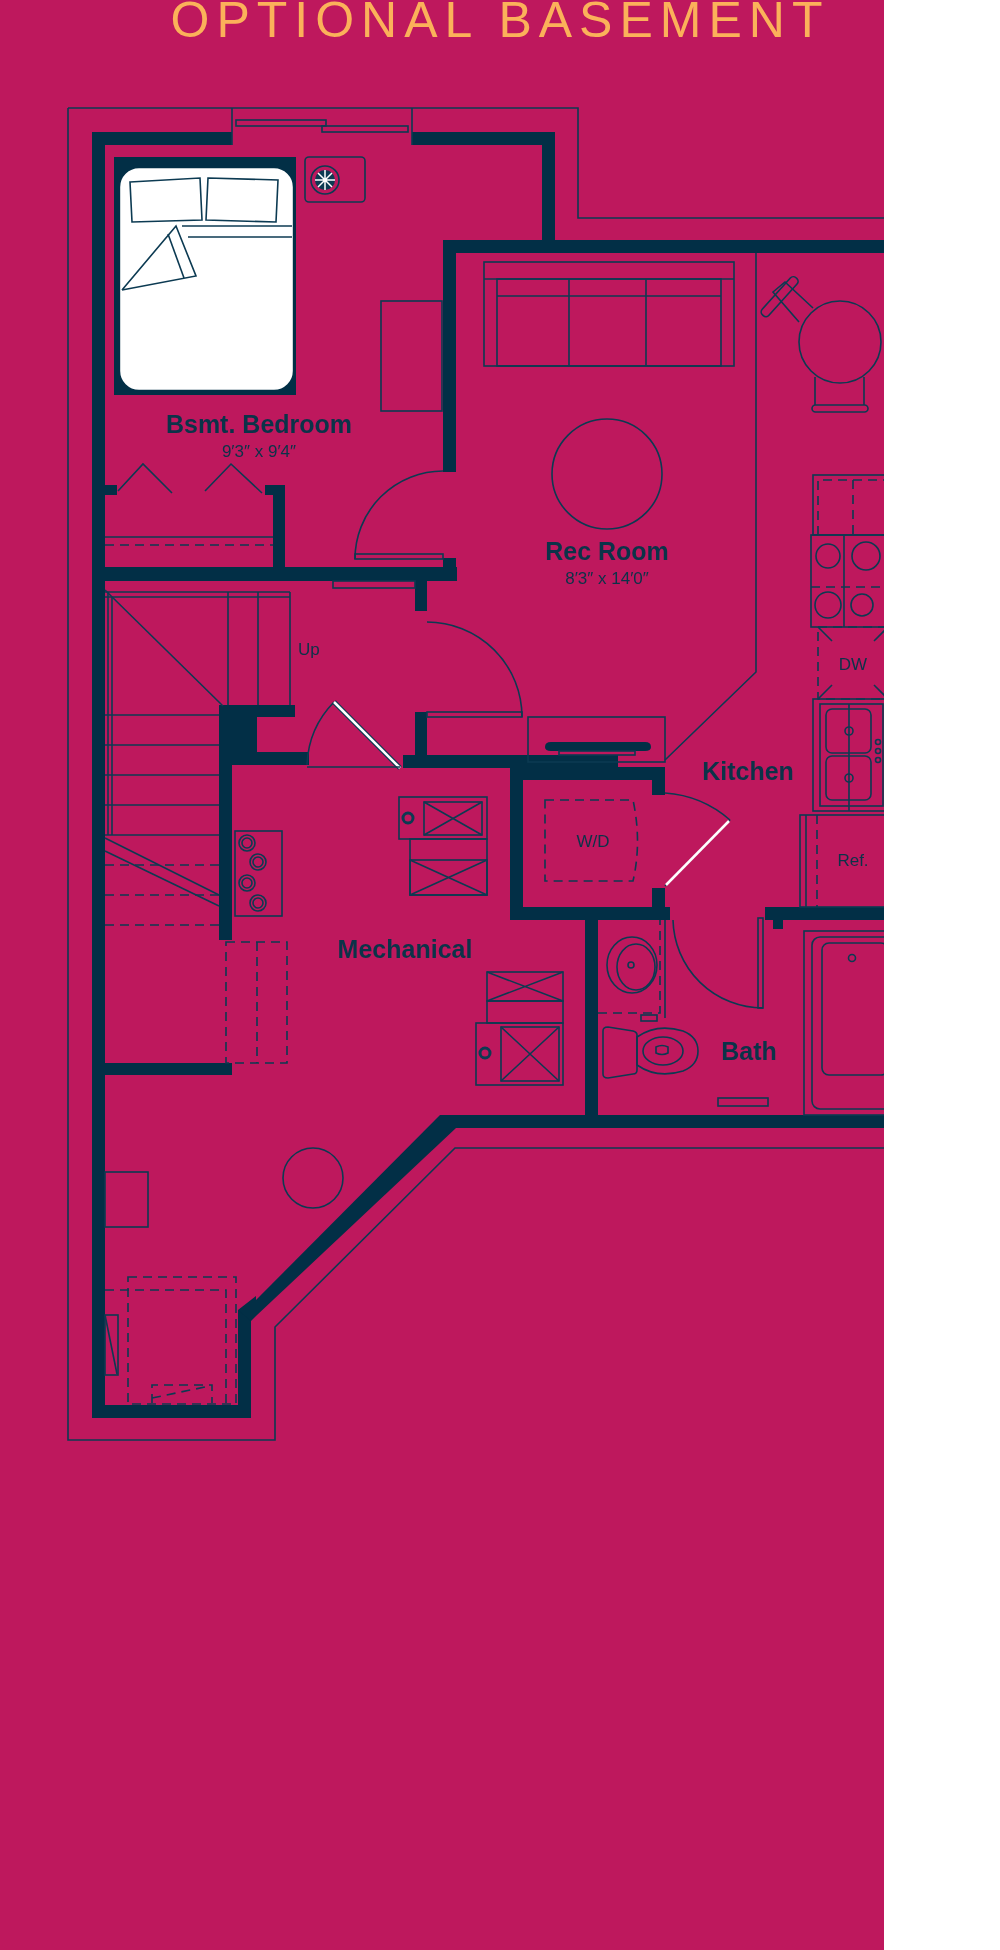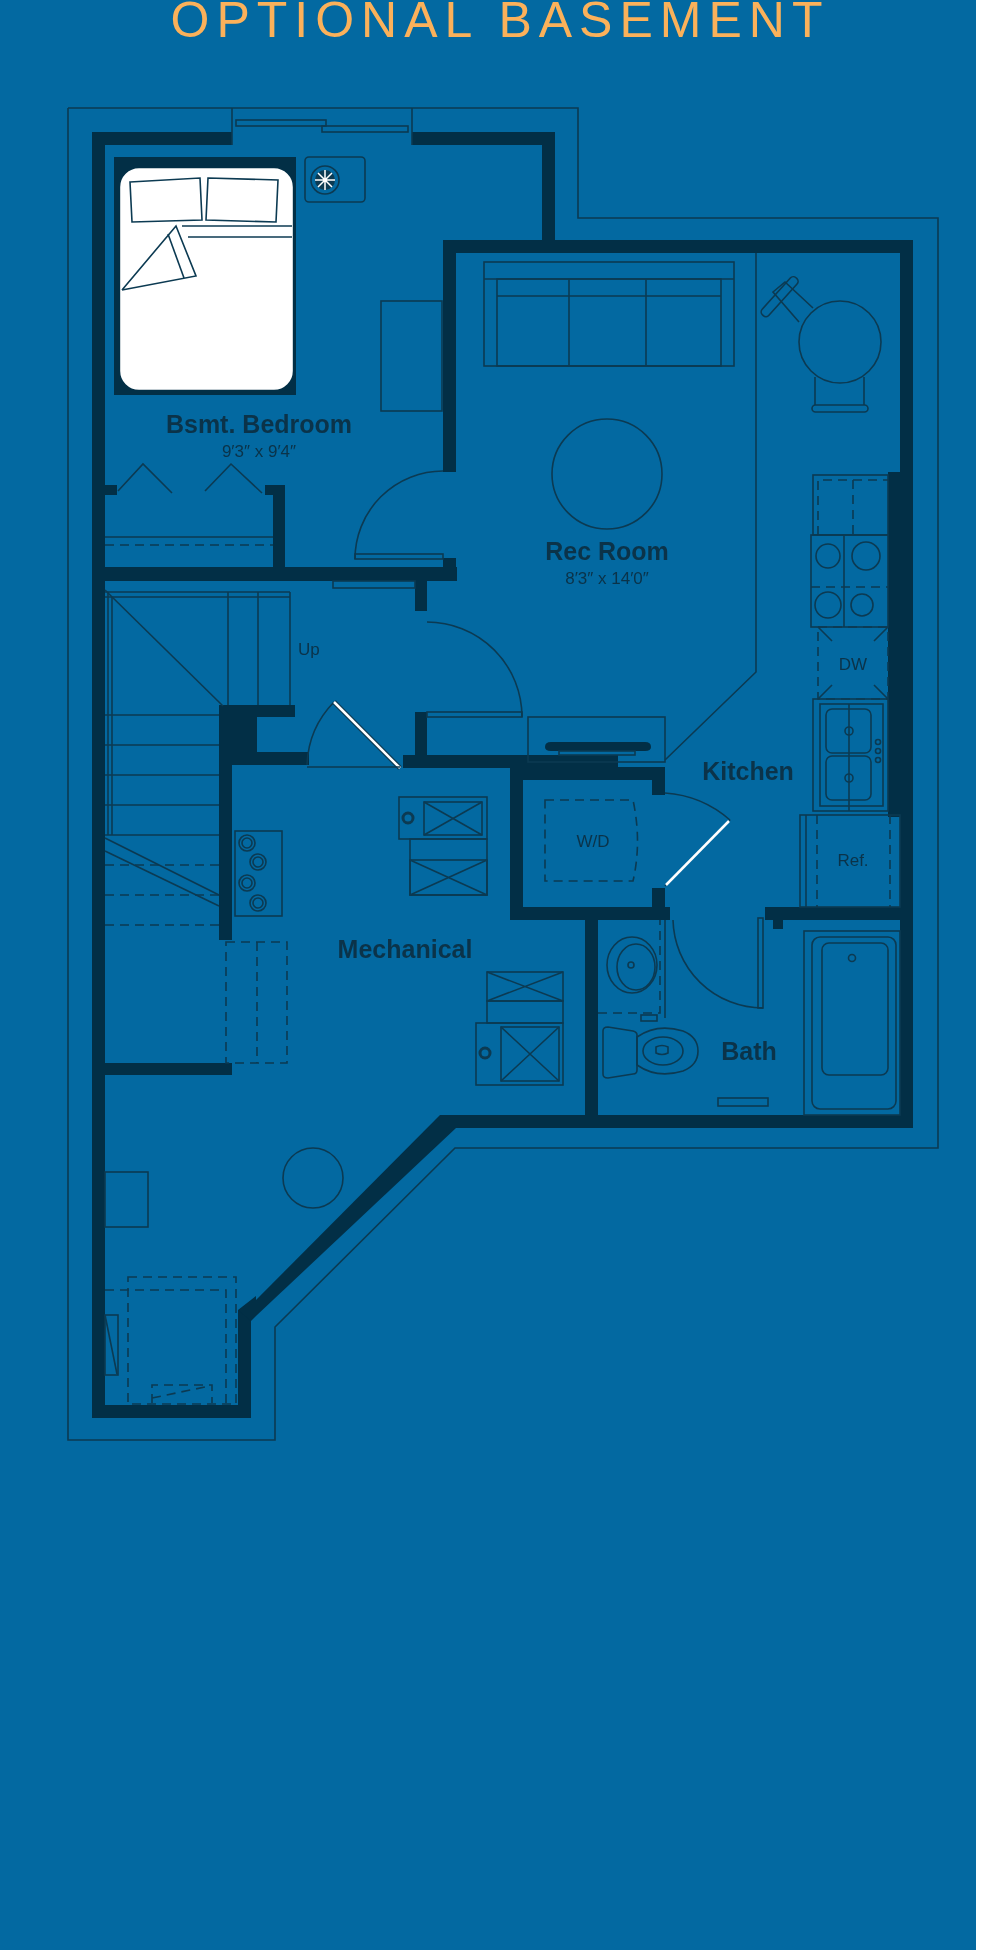--- a/index.html
+++ b/index.html
@@ -1,16 +1,16 @@
 <!DOCTYPE html>
 <html><head>
 <meta charset="utf-8">
 <style>
   html,body{margin:0;padding:0;background:#ffffff;}
-  #page{position:relative;width:976px;height:1950px;background:#0369a1;overflow:hidden;}
+  #page{position:relative;width:884px;height:1950px;background:#be185d;overflow:hidden;}
   #title{position:absolute;left:0;top:-8px;width:1000px;text-align:center;
     font-family:"Liberation Sans",sans-serif;font-size:50px;letter-spacing:7px;
     color:#fbb15a;font-weight:normal;line-height:56px;}
   svg{position:absolute;left:0;top:0;}
   .wall{fill:#022f46;}
   .ln{fill:none;stroke:#0c3a52;stroke-width:1.6;}
   .lnw{fill:#fff;stroke:#0c3a52;stroke-width:1.6;}
   .dash{fill:none;stroke:#0c3a52;stroke-width:1.6;stroke-dasharray:9 6;}
   .rl{font-family:"Liberation Sans",sans-serif;fill:#0b3349;}
   .rname{font-size:25px;font-weight:bold;}

